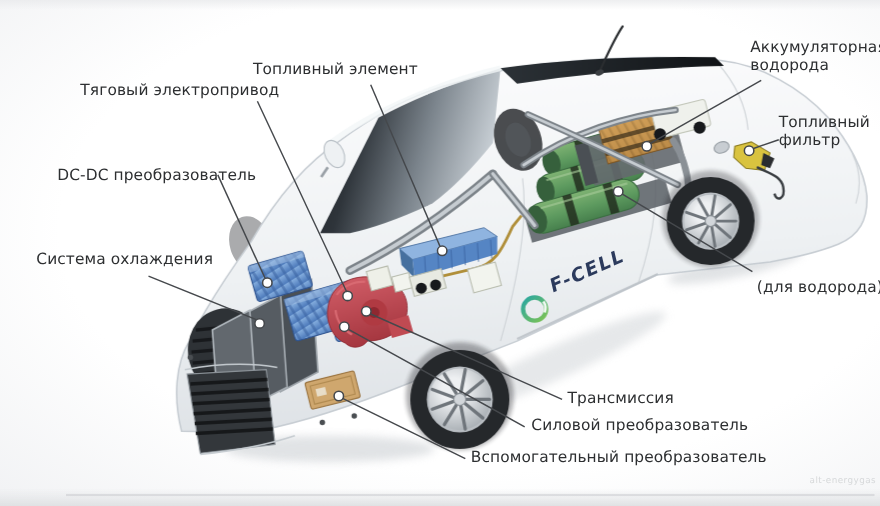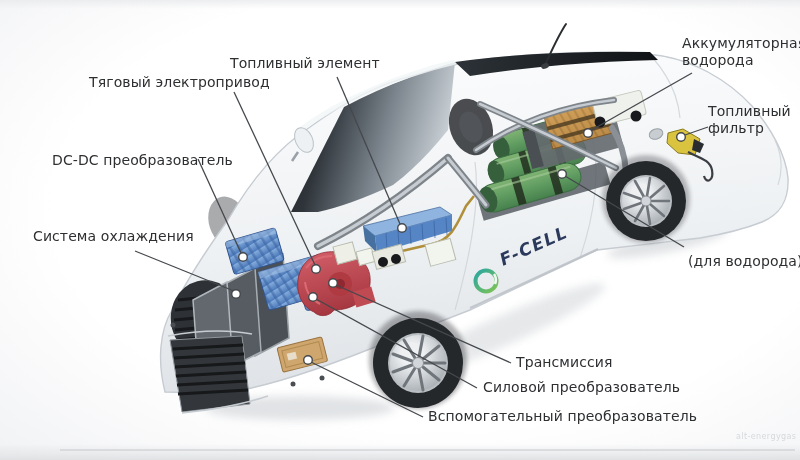--- a/index.html
+++ b/index.html
@@ -337,21 +337,21 @@
         <line x1="423" y1="417" x2="311" y2="362" stroke="#45484c" stroke-width="1.3"></line>
         <circle cx="308" cy="360" r="4.3" fill="#ffffff" stroke="#45484c" stroke-width="1.4"></circle>
       </g>
 
   <rect x="0" y="444" width="800" height="16" fill="url(#gBottom)"></rect>
   <rect x="60" y="449" width="735" height="2" fill="#c8cbce" opacity="0.55"></rect>
 </svg>
 
 <div>
       <div class="label" style="left: 230px; top: 55px; text-align: center;"><span>Топливный элемент</span></div>
-      <div class="label" style="left: 89px; top: 74px; text-align: right;"><span>Тяговый электропривод</span></div>
+      <div class="label" style="left: 73px; top: 74px; text-align: right;"><span>Тяговый электропривод</span></div>
       <div class="label" style="left: 52px; top: 136px; margin-top: 16px;"><span>DC-DC преобразователь</span></div>
       <div class="label" style="left: 33px; top: 228px; text-align: right;"><span>Система охлаждения</span></div>
       <div class="label" style="left: 682px; top: 35px;"><span>Аккумуляторная</span><br><span>водорода</span></div>
       <div class="label" style="left: 708px; top: 103px;"><span>Топливный</span><br><span>фильтр</span></div>
       <div class="label" style="left: 688px; top: 236px;"><br><span>(для водорода)</span></div>
       <div class="label" style="left: 516px; top: 354px;"><span>Трансмиссия</span></div>
       <div class="label" style="left: 483px; top: 379px;"><span>Силовой преобразователь</span></div>
       <div class="label" style="left: 428px; top: 408px;"><span>Вспомогательный преобразователь</span></div>
     </div>
 

